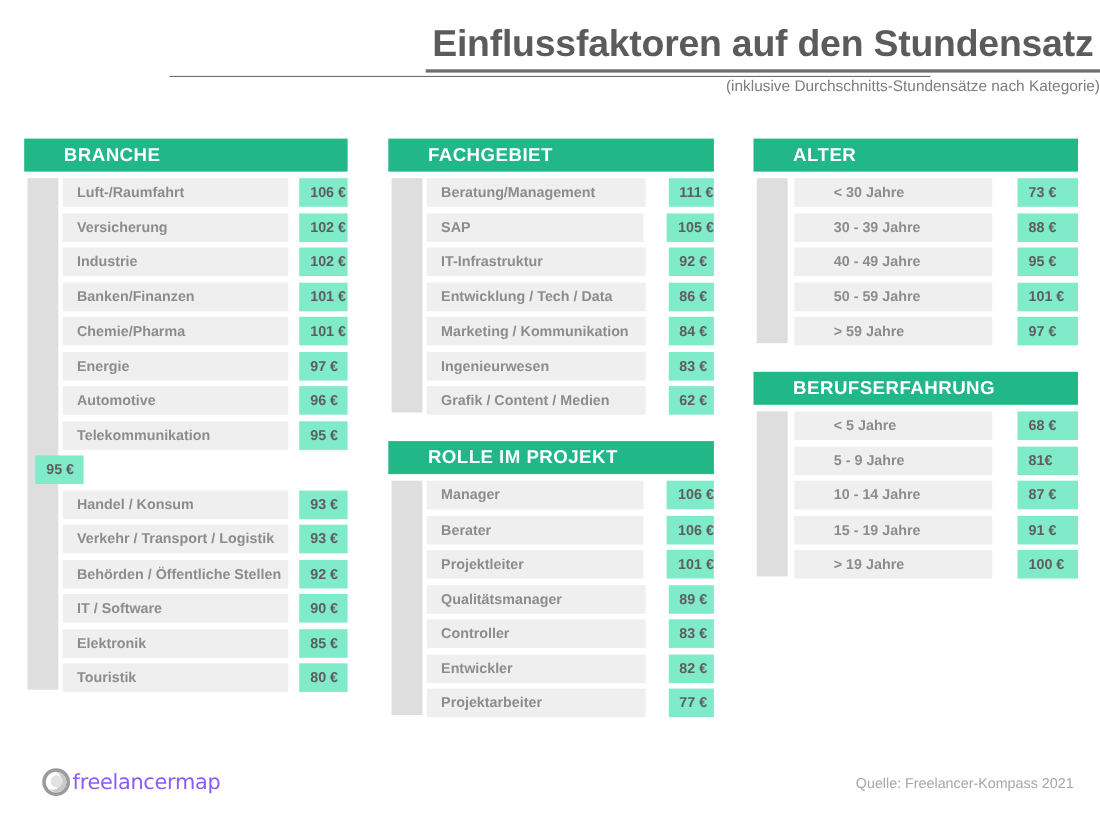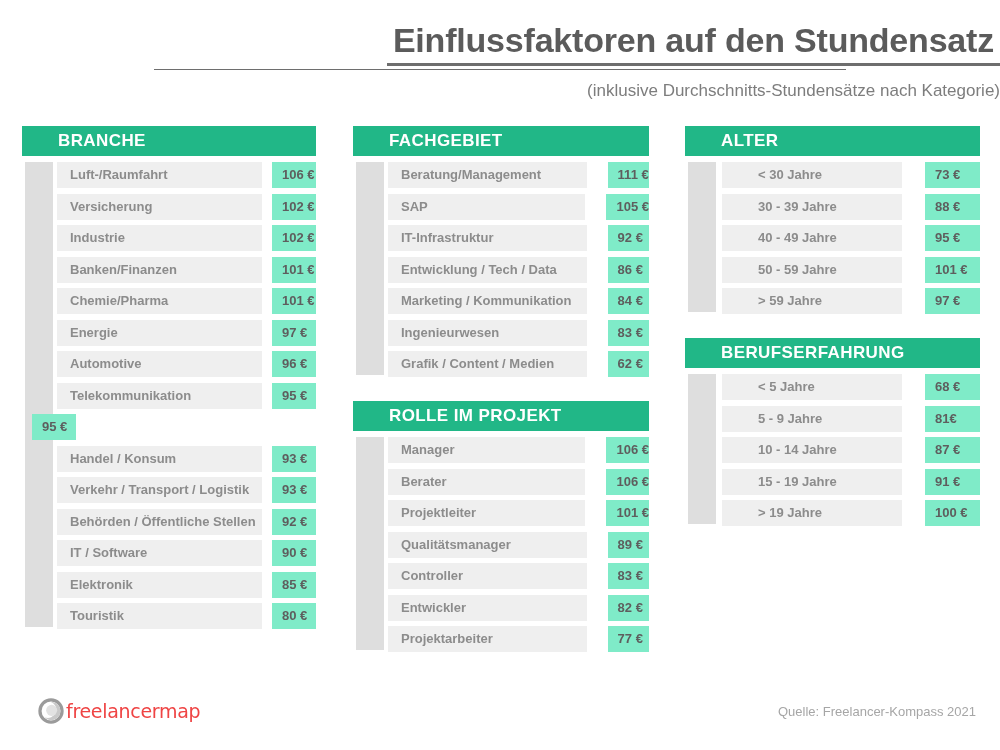--- a/index.html
+++ b/index.html
@@ -39,23 +39,23 @@
     border-bottom: 3px solid #6e6e6e;
     position: relative;
   }
   .title-underline-thin {
     width: 692px;
     height: 1px;
     background: #6e6e6e;
     margin: 3px auto 0 auto;
   }
   .subtitle {
-    font-size: 17px;
+    font-size: 14px;
     color: #7d7d7d;
-    margin-top: 11px;
+    margin-top: 0;
     font-weight: normal;
   }
 
   
   .columns {
     position: absolute;
     top: 126px;
     left: 0;
     width: 1000px;
     height: 560px;
@@ -156,21 +156,21 @@
     align-items: center;
     gap: 2px;
   }
   .logo-mark {
     width: 26px;
     height: 26px;
     flex: none;
   }
   .logo-text {
     font-size: 19px;
-    color: #ef4444;
+    color: #8b5cf6;
     letter-spacing: -0.3px;
     font-family: "DejaVu Sans", sans-serif;
   }
   .source {
     position: absolute;
     right: 24px;
     top: 14px;
     font-size: 13px;
     color: #a6a6a6;
   }

